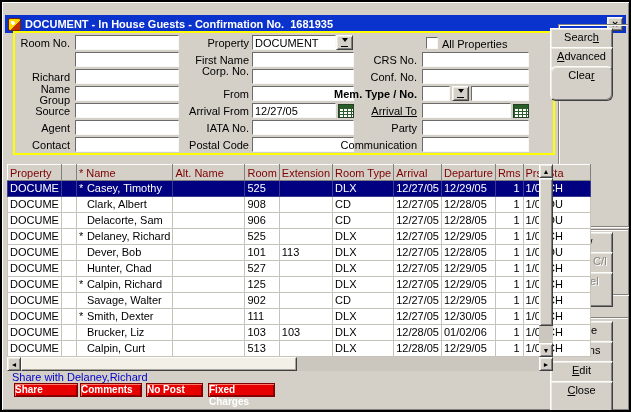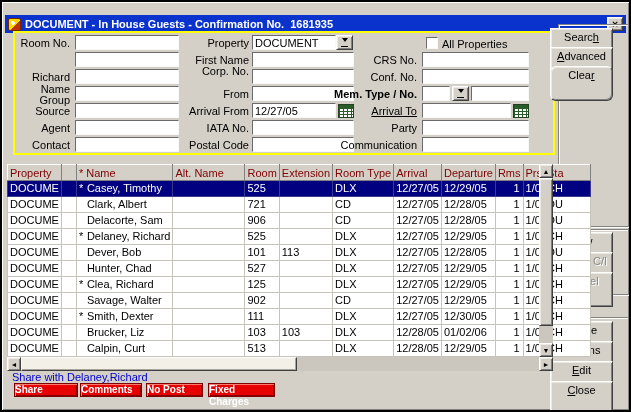--- a/index.html
+++ b/index.html
@@ -233,21 +233,21 @@
       <td>12/29/05</td>
       <td class="num">1</td>
       <td>1/0</td>
       <td>CH</td>
     </tr>
         <tr>
       <td>DOCUME</td>
       <td></td>
       <td><span class="star"></span><span>Clark, Albert</span></td>
       <td></td>
-      <td>721</td>
+      <td>908</td>
       <td></td>
       <td>CD</td>
       <td>12/27/05</td>
       <td>12/28/05</td>
       <td class="num">1</td>
       <td>1/0</td>
       <td>DU</td>
     </tr>
         <tr>
       <td>DOCUME</td>
@@ -301,21 +301,21 @@
       <td>DLX</td>
       <td>12/27/05</td>
       <td>12/29/05</td>
       <td class="num">1</td>
       <td>1/0</td>
       <td>CH</td>
     </tr>
         <tr>
       <td>DOCUME</td>
       <td></td>
-      <td><span class="star">*</span><span>Clea, Richard</span></td>
+      <td><span class="star">*</span><span>Calpin, Richard</span></td>
       <td></td>
       <td>125</td>
       <td></td>
       <td>DLX</td>
       <td>12/27/05</td>
       <td>12/29/05</td>
       <td class="num">1</td>
       <td>1/0</td>
       <td>CH</td>
     </tr>

